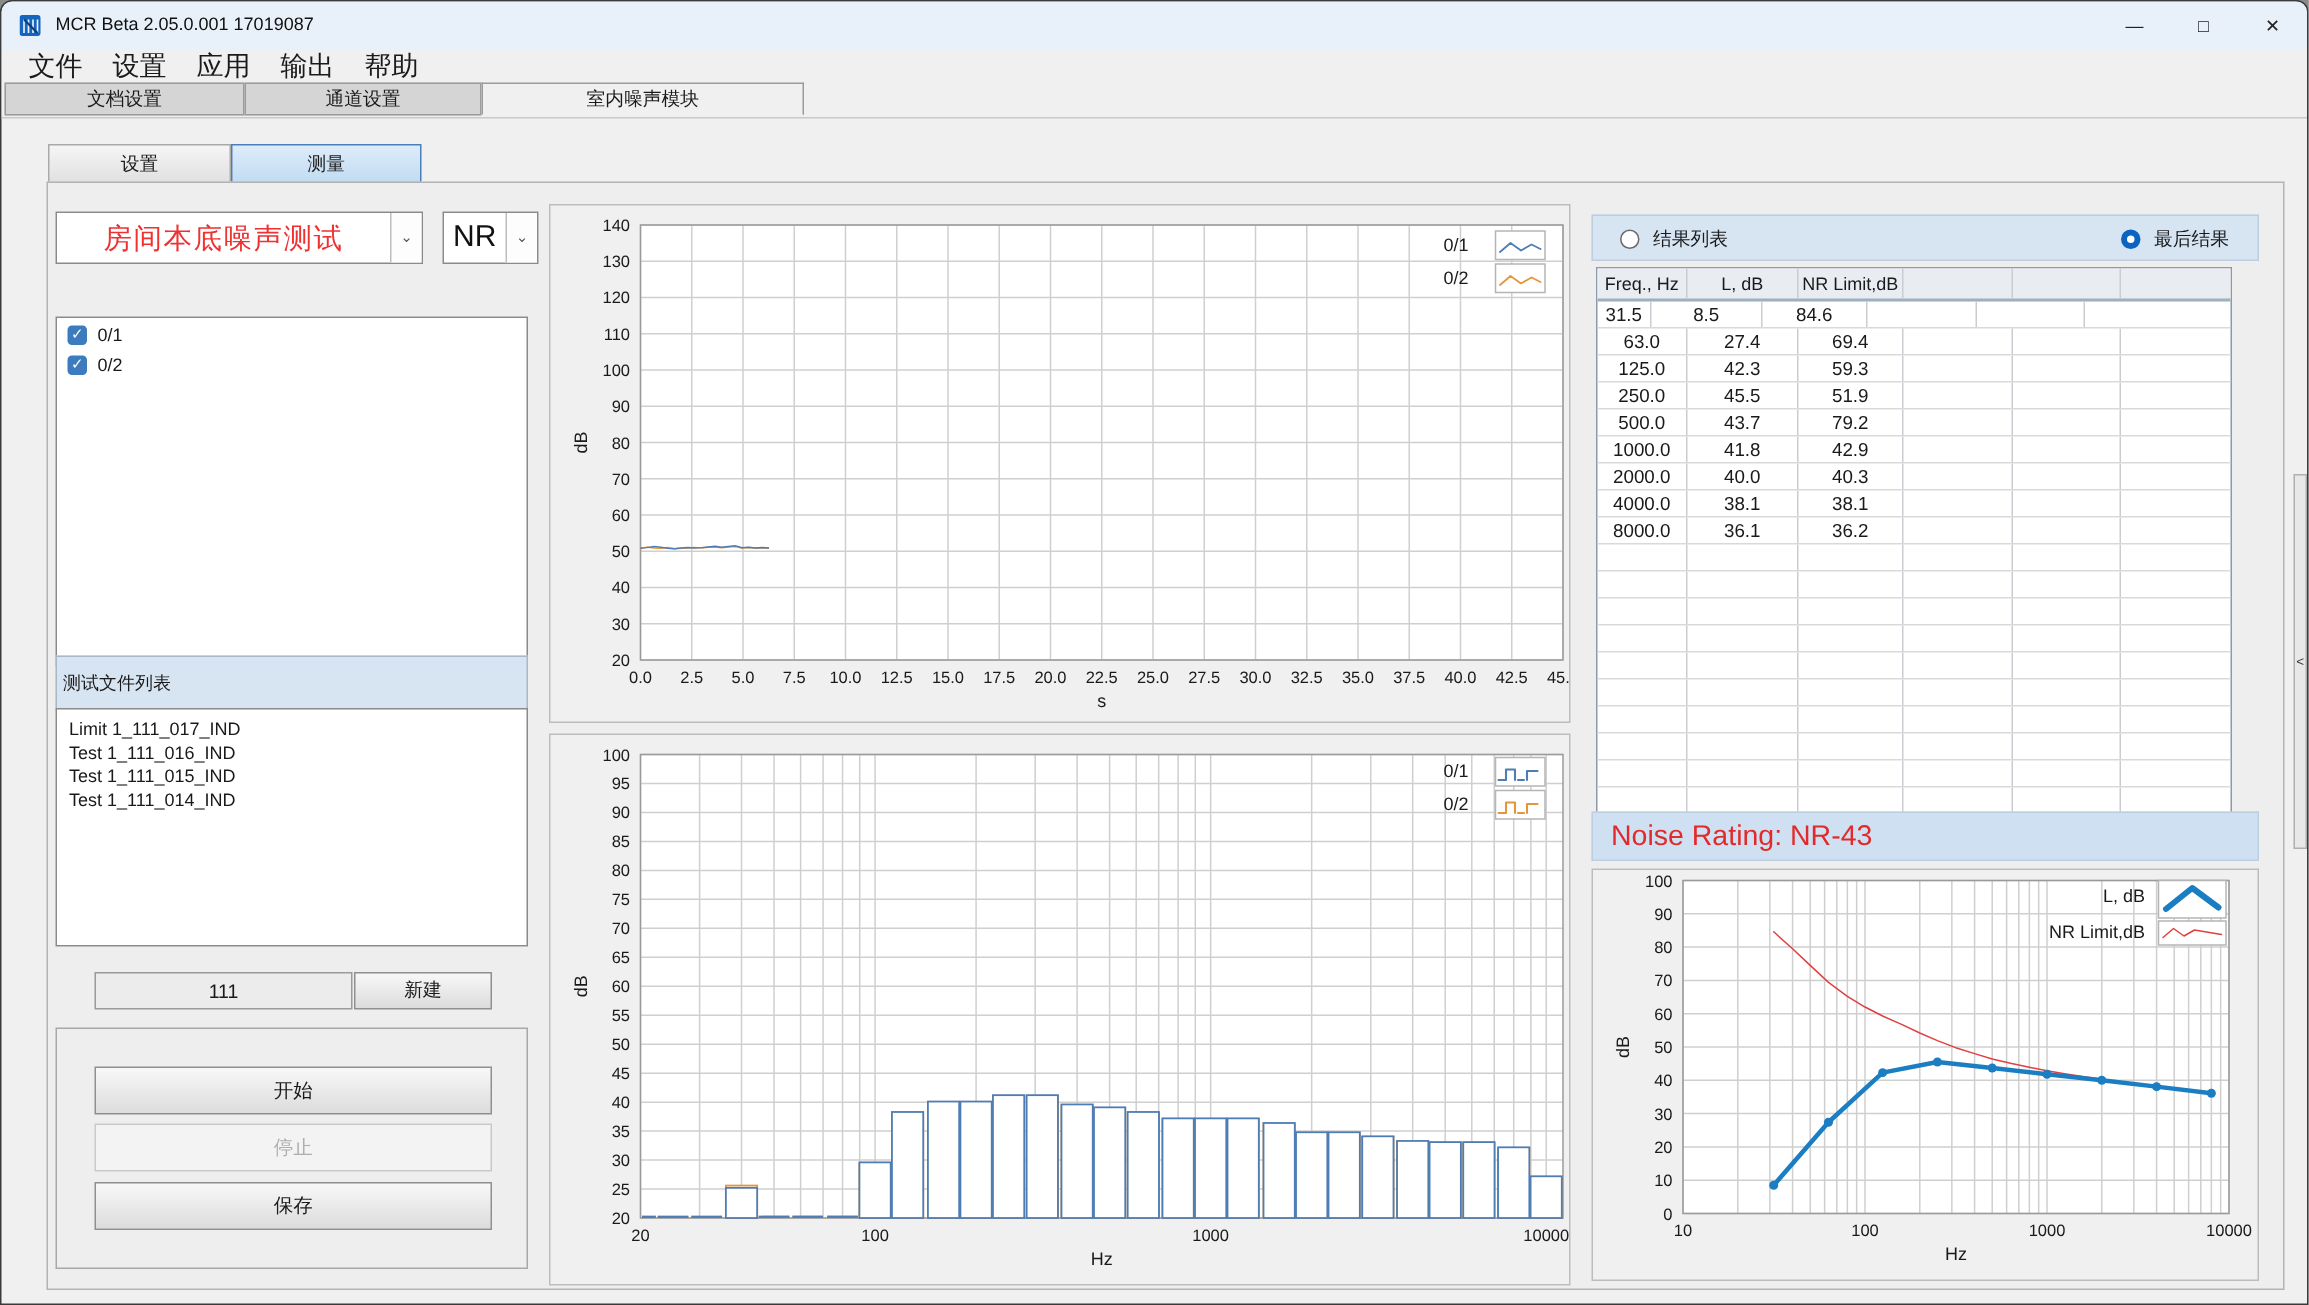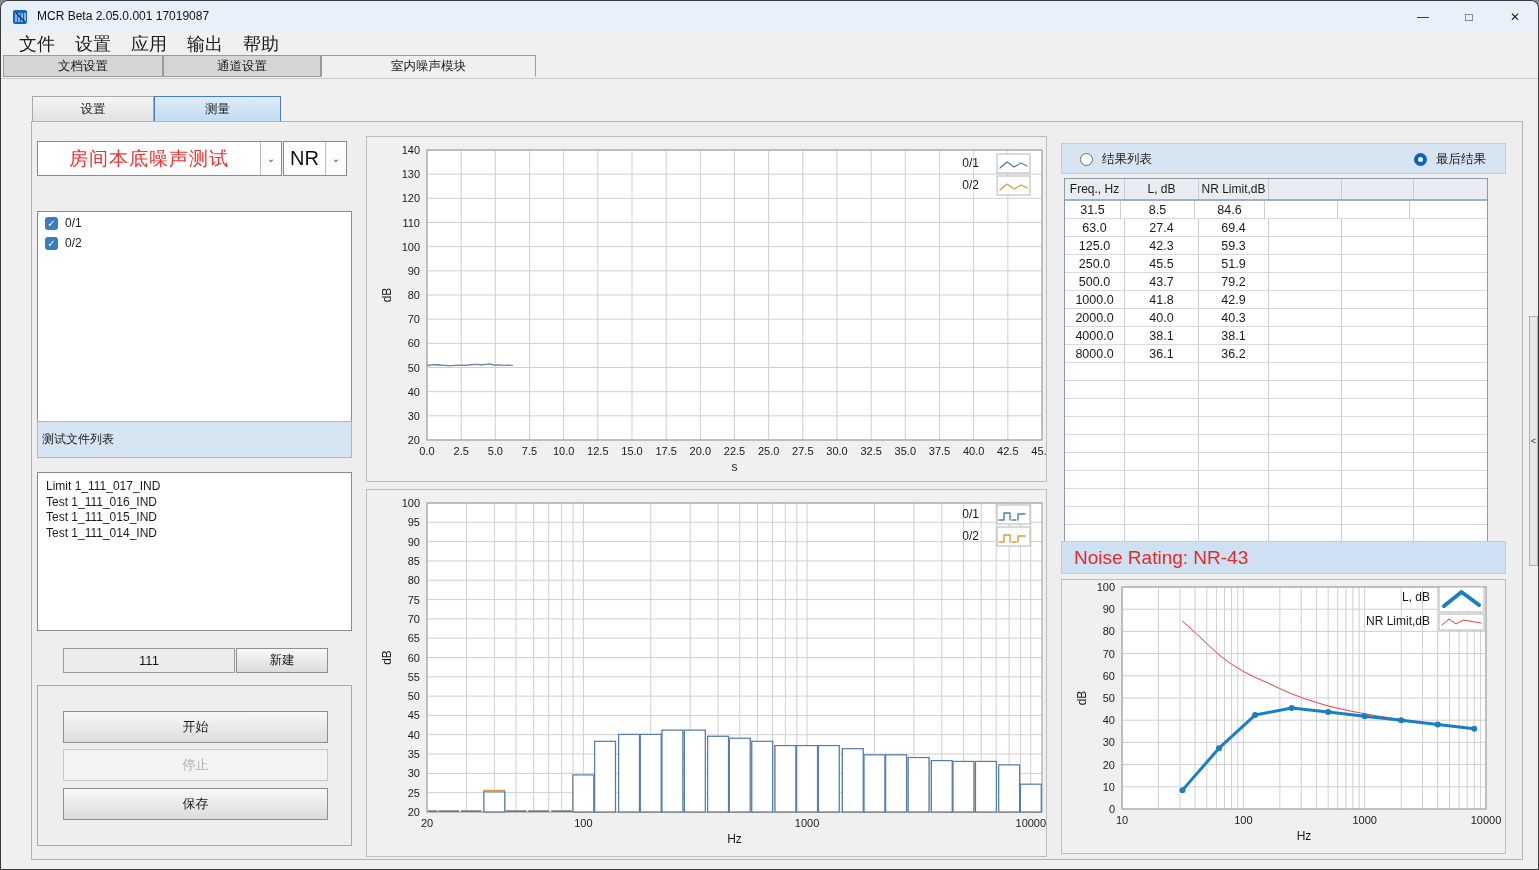--- a/index.html
+++ b/index.html
@@ -111,39 +111,39 @@
   <div class="subtab active" style="left:153px;top:95px;width:127px;">测量</div>
 
   <div class="content-panel"></div>
 
   <div class="combo" style="left:36px;top:140px;width:245px;height:35px;">
     <div class="val">
         <span class="red-text">房间本底噪声测试</span>
       </div>
     <div class="arrow">⌄</div>
   </div>
-  <div class="combo" style="left:282px;top:140px;width:64px;height:35px;">
+  <div class="combo" style="left:294px;top:140px;width:64px;height:35px;">
     <div class="val">
         <span class="nr-text">NR</span>
       </div>
     <div class="arrow">⌄</div>
   </div>
 
   <div class="grp-body" id="channel-list" style="left:36px;top:210px;width:315px;height:233px;">
       <div class="chk-row">
         <span class="chk">✓</span>
         <span>0/1</span>
       </div>
       <div class="chk-row">
         <span class="chk">✓</span>
         <span>0/2</span>
       </div>
     </div>
 
-  <div class="grp-header" style="left:36px;top:420px;width:315px;height:37px;">
+  <div class="grp-header" style="left:36px;top:436px;width:315px;height:37px;">
     <span>测试文件列表</span>
   </div>
   <div class="grp-body" id="file-list" style="left:36px;top:471px;width:315px;height:159px;padding-top:6px;">
       <div class="file-row">Limit 1_111_017_IND</div>
       <div class="file-row">Test 1_111_016_IND</div>
       <div class="file-row">Test 1_111_015_IND</div>
       <div class="file-row">Test 1_111_014_IND</div>
     </div>
 
   <div class="name-box">111</div>
@@ -384,21 +384,21 @@
   <div class="rtable" id="results-table">
       <div class="trow hrow">
         <div class="cell" style="width: 60px;">Freq., Hz</div>
         <div class="cell" style="width: 74px;">L, dB</div>
         <div class="cell" style="width: 70px;">NR Limit,dB</div>
         <div class="cell" style="width: 73px;"></div>
         <div class="cell" style="width: 72px;"></div>
         <div class="cell" style="width: 72px;"></div>
       </div>
       <div class="trow drow">
-        <div class="cell" style="width: 56px;">31.5</div>
+        <div class="cell" style="width: 36px;">31.5</div>
         <div class="cell" style="width: 74px;">8.5</div>
         <div class="cell" style="width: 70px;">84.6</div>
         <div class="cell" style="width: 73px;"></div>
         <div class="cell" style="width: 72px;"></div>
         <div class="cell" style="width: 72px;"></div>
       </div>
       <div class="trow drow">
         <div class="cell" style="width: 60px;">63.0</div>
         <div class="cell" style="width: 74px;">27.4</div>
         <div class="cell" style="width: 70px;">69.4</div>

